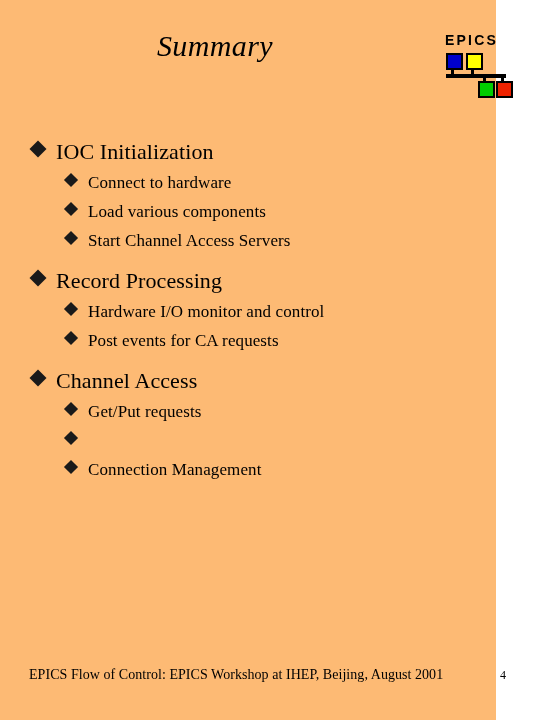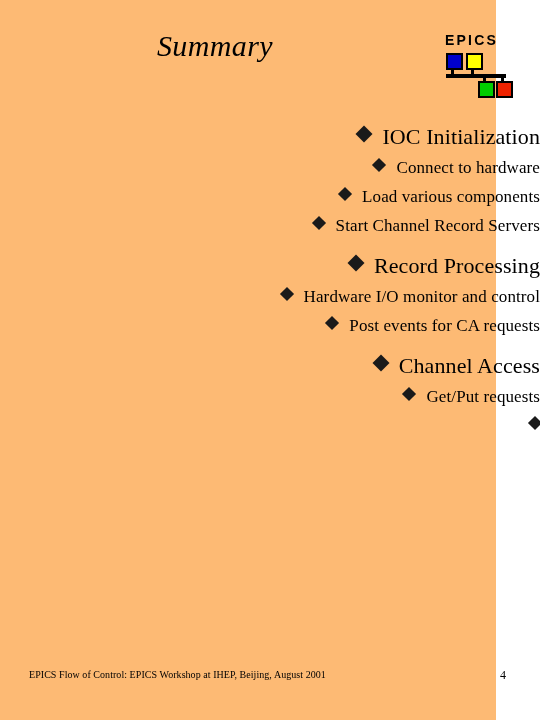--- a/index.html
+++ b/index.html
@@ -94,23 +94,22 @@
     top: 22px;
     width: 60px;
     height: 4px;
     background: #000000;
   }
 
   
   .content {
     position: absolute;
     left: 0;
-    top: 118px;
+    top: 133px;
     width: 540px;
-    text-align: right;
   }
 
   .bullet-row {
     position: relative;
     display: block;
     white-space: nowrap;
   }
 
   
   .level1 {
@@ -170,21 +169,21 @@
     position: absolute;
     left: 0;
     top: 666px;
     width: 540px;
     height: 20px;
   }
   .footer-text {
     position: absolute;
     left: 29px;
     top: 0;
-    font-size: 10px;
+    font-size: 14px;
     line-height: 18px;
     letter-spacing: 0.05px;
     white-space: nowrap;
   }
   .footer-page {
     position: absolute;
     left: 495px;
     top: 0;
     width: 16px;
     text-align: center;
@@ -220,21 +219,21 @@
       <div class="bullet-row level1">
         <span class="diamond"></span><span class="btext">IOC Initialization</span>
       </div>
       <div class="bullet-row level2">
         <span class="diamond"></span><span class="btext">Connect to hardware</span>
       </div>
       <div class="bullet-row level2">
         <span class="diamond"></span><span class="btext">Load various components</span>
       </div>
       <div class="bullet-row level2">
-        <span class="diamond"></span><span class="btext">Start Channel Record Servers</span>
+        <span class="diamond"></span><span class="btext">Start Channel Access Servers</span>
       </div>
     </div>
 
     <div class="group-gap"></div>
 
     <div class="group">
       <div class="bullet-row level1">
         <span class="diamond"></span><span class="btext">Record Processing</span>
       </div>
       <div class="bullet-row level2">
@@ -249,20 +248,23 @@
 
     <div class="group">
       <div class="bullet-row level1">
         <span class="diamond"></span><span class="btext">Channel Access</span>
       </div>
       <div class="bullet-row level2">
         <span class="diamond"></span><span class="btext">Get/Put requests</span>
       </div>
       <div class="bullet-row level2">
         <span class="diamond"></span>
+      </div>
+      <div class="bullet-row level2">
+        <span class="diamond"></span><span class="btext">Connection Management</span>
       </div>
     </div>
 
   </div>
 
   <div class="footer">
     <div class="footer-text">EPICS Flow of Control: EPICS Workshop at IHEP, Beijing, August 2001</div>
     <div class="footer-page">4</div>
   </div>
 

